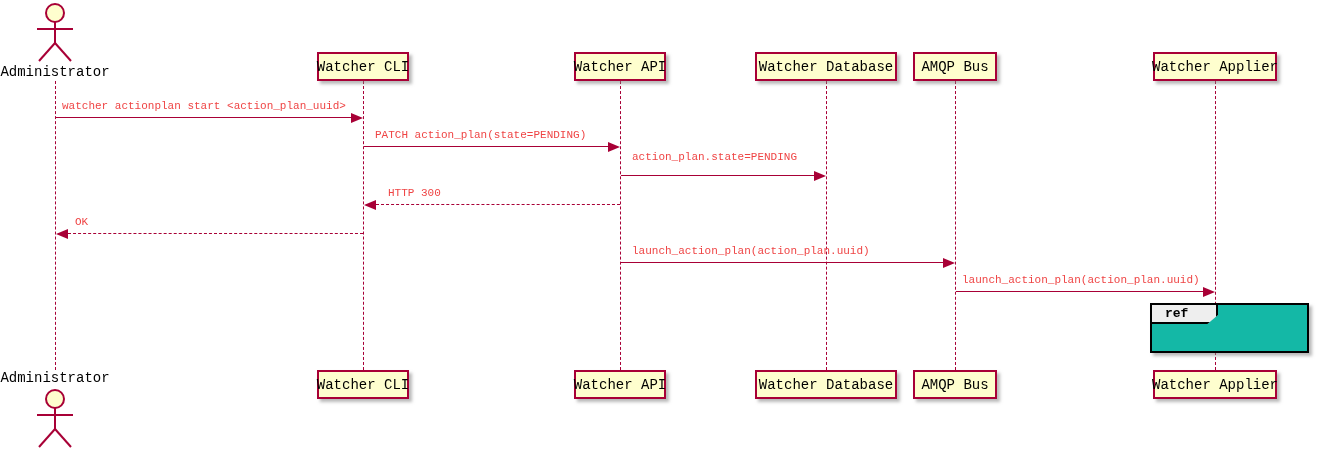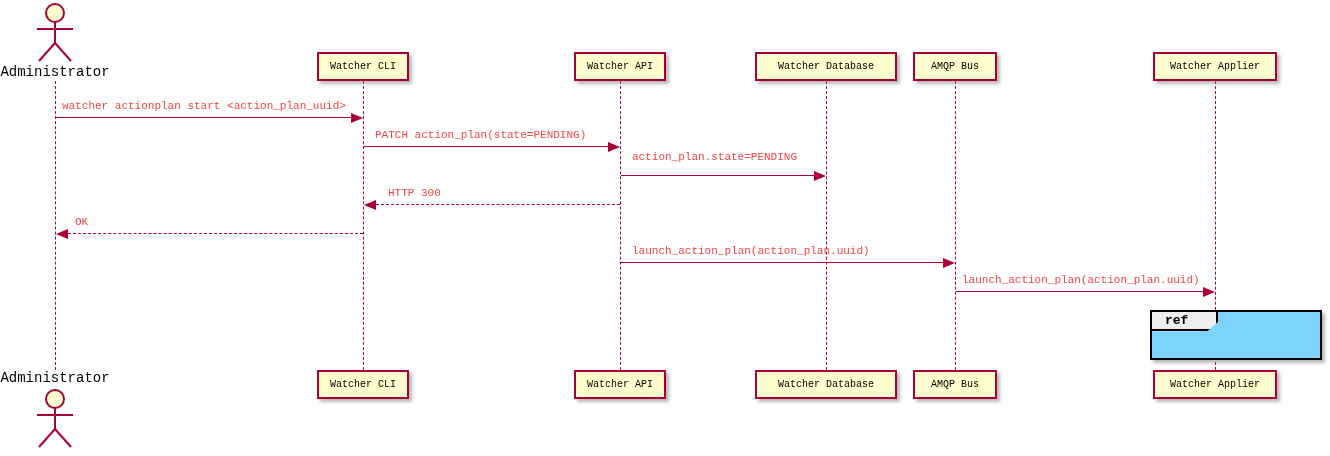--- a/index.html
+++ b/index.html
@@ -4,40 +4,39 @@
 <style>
   * { margin:0; padding:0; box-sizing:border-box; }
   html,body { background:#ffffff; }
   body { font-family:"DejaVu Sans", sans-serif; color:#000; }
   .canvas { position:relative; width:1330px; height:456px; background:#fff; overflow:hidden;font-family:Liberation Mono, monospace; }
 
   .lifeline { position:absolute; width:0; border-left:1px dashed #A80036; }
 
   .participant {
     position:absolute; height:29px; background:#FEFECE; border:2px solid #A80036;
-    color:#000; font-size:10px; display:flex; align-items:center; justify-content:center;
+    color:#000; font-size:14px; display:flex; align-items:center; justify-content:center;
     white-space:nowrap; box-shadow:3px 3px 3px rgba(130,130,130,0.55);
   }
 
   .actor-label { position:absolute; font-size:14px; color:#000; text-align:center; }
   .actor-figure { position:absolute; }
 
   .msg-label { position:absolute; font-size:11px; color:#ef4444; white-space:nowrap; height:16px; line-height:16px; }
   .msg-line { position:absolute; height:0; }
   .msg-line.solid  { border-top:1px solid  #A80036; }
   .msg-line.dashed { border-top:1px dashed #A80036; }
   .arrowhead { position:absolute; width:0; height:0; }
   .arrowhead.right { border-top:5px solid transparent; border-bottom:5px solid transparent; border-left:12px solid #A80036; }
   .arrowhead.left  { border-top:5px solid transparent; border-bottom:5px solid transparent; border-right:12px solid #A80036; }
 
   .ref-box {
-    position:absolute; left:1150px; top:303px; width:172px; height:50px;
-    background:#7dd3fc; border:2px solid #000;
+    position:absolute; left:1150px; top:303px; width:159px; height:50px;
+    background:#14b8a6; border:2px solid #000;
     box-shadow:3px 3px 3px rgba(130,130,130,0.55);
-    margin-top:7px;
   }
   .ref-header {
     position:absolute; left:0; top:0; width:66px; height:19px;
     background:#EEEEEE; border-right:2px solid #000; border-bottom:2px solid #000;
     clip-path:polygon(0 0, 100% 0, 100% 52%, 84% 100%, 0 100%);
     font-weight:bold; font-size:13px; line-height:17px; padding-left:13px; color:#000;
   }
   .ref-text {
     position:absolute; left:5px; top:20px; width:163px;
     font-size:13px; line-height:14px; color:#000;

